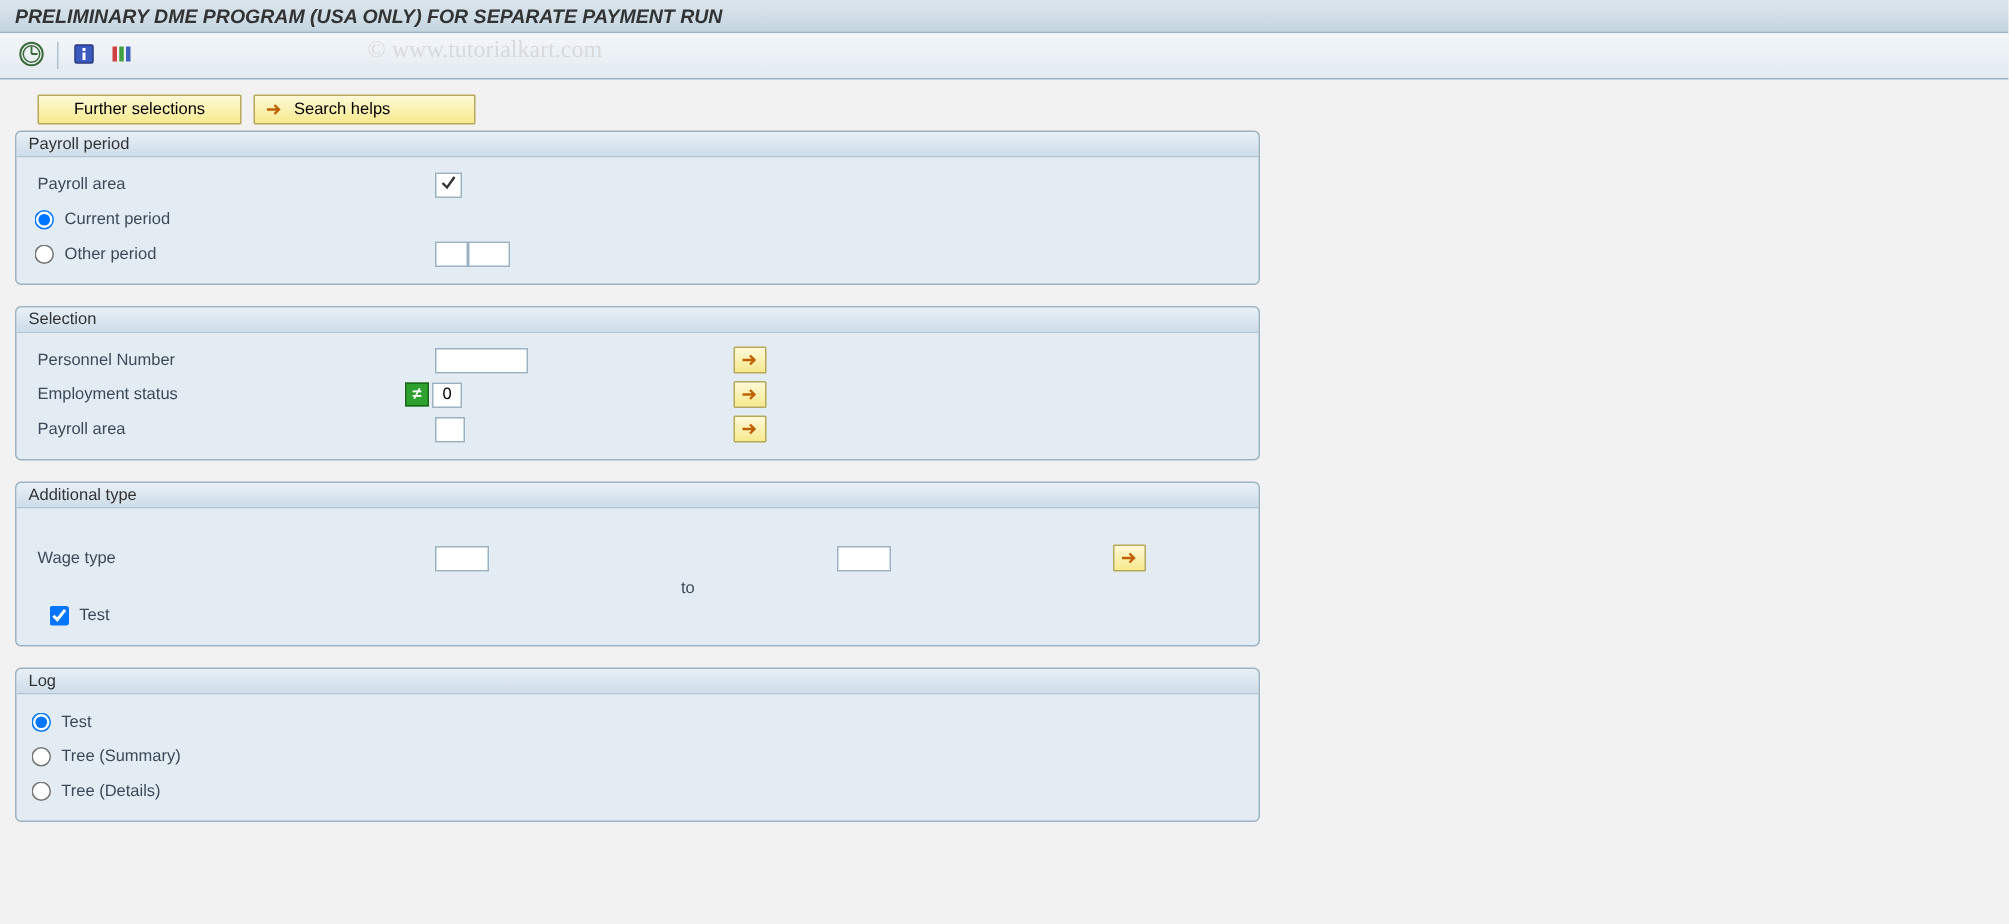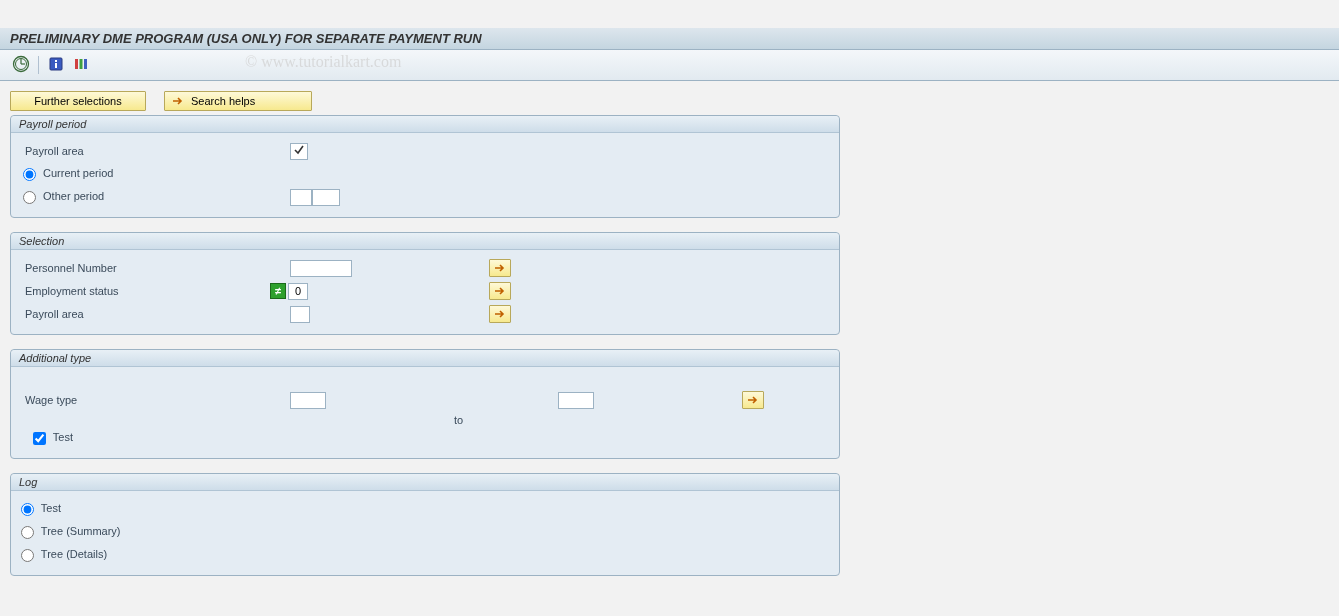--- a/index.html
+++ b/index.html
@@ -13,21 +13,20 @@
       overflow: hidden;
     }
     .titlebar {
       background: linear-gradient(to bottom, #dde6ed 0%, #c4d5e0 100%);
       border-bottom: 1px solid #9cb2c3;
       padding: 3px 10px;
       font-size: 13px;
       font-weight: bold;
       font-style: italic;
       color: #333;
-      margin-top: 28px;
     }
     .toolbar {
       background: linear-gradient(to bottom, #f4f7fa 0%, #e2eaf0 100%);
       border-bottom: 1px solid #9cb2c3;
       padding: 4px 10px;
       display: flex;
       align-items: center;
       gap: 3px;
       position: relative;
     }
@@ -56,22 +55,23 @@
       font-size: 16px;
       color: #d0d0d0;
       opacity: 0.7;
       pointer-events: none;
     }
     .content {
       padding: 10px;
     }
     .btn-row {
       display: flex;
-      gap: 18px;
+      gap: 8px;
       margin-bottom: 4px;
+      margin-left: 15px;
     }
     .yellow-btn {
       background: linear-gradient(to bottom, #fef9d8 0%, #f7e98e 100%);
       border: 1px solid #b8a85a;
       padding: 2px 10px;
       font-size: 11px;
       cursor: pointer;
       border-radius: 1px;
       height: 20px;
       display: flex;
@@ -104,21 +104,20 @@
       margin-bottom: 14px;
       position: relative;
     }
     .group-header {
       background: linear-gradient(to bottom, #e8f0f6 0%, #cedde9 100%);
       border-bottom: 1px solid #b0c4d4;
       border-radius: 4px 4px 0 0;
       padding: 2px 8px;
       font-size: 11px;
       color: #333;
-      font-style: italic;
     }
     .group-body {
       padding: 6px 10px 8px 10px;
     }
     .row {
       display: flex;
       align-items: center;
       min-height: 22px;
       margin: 1px 0;
       gap: 44px;

